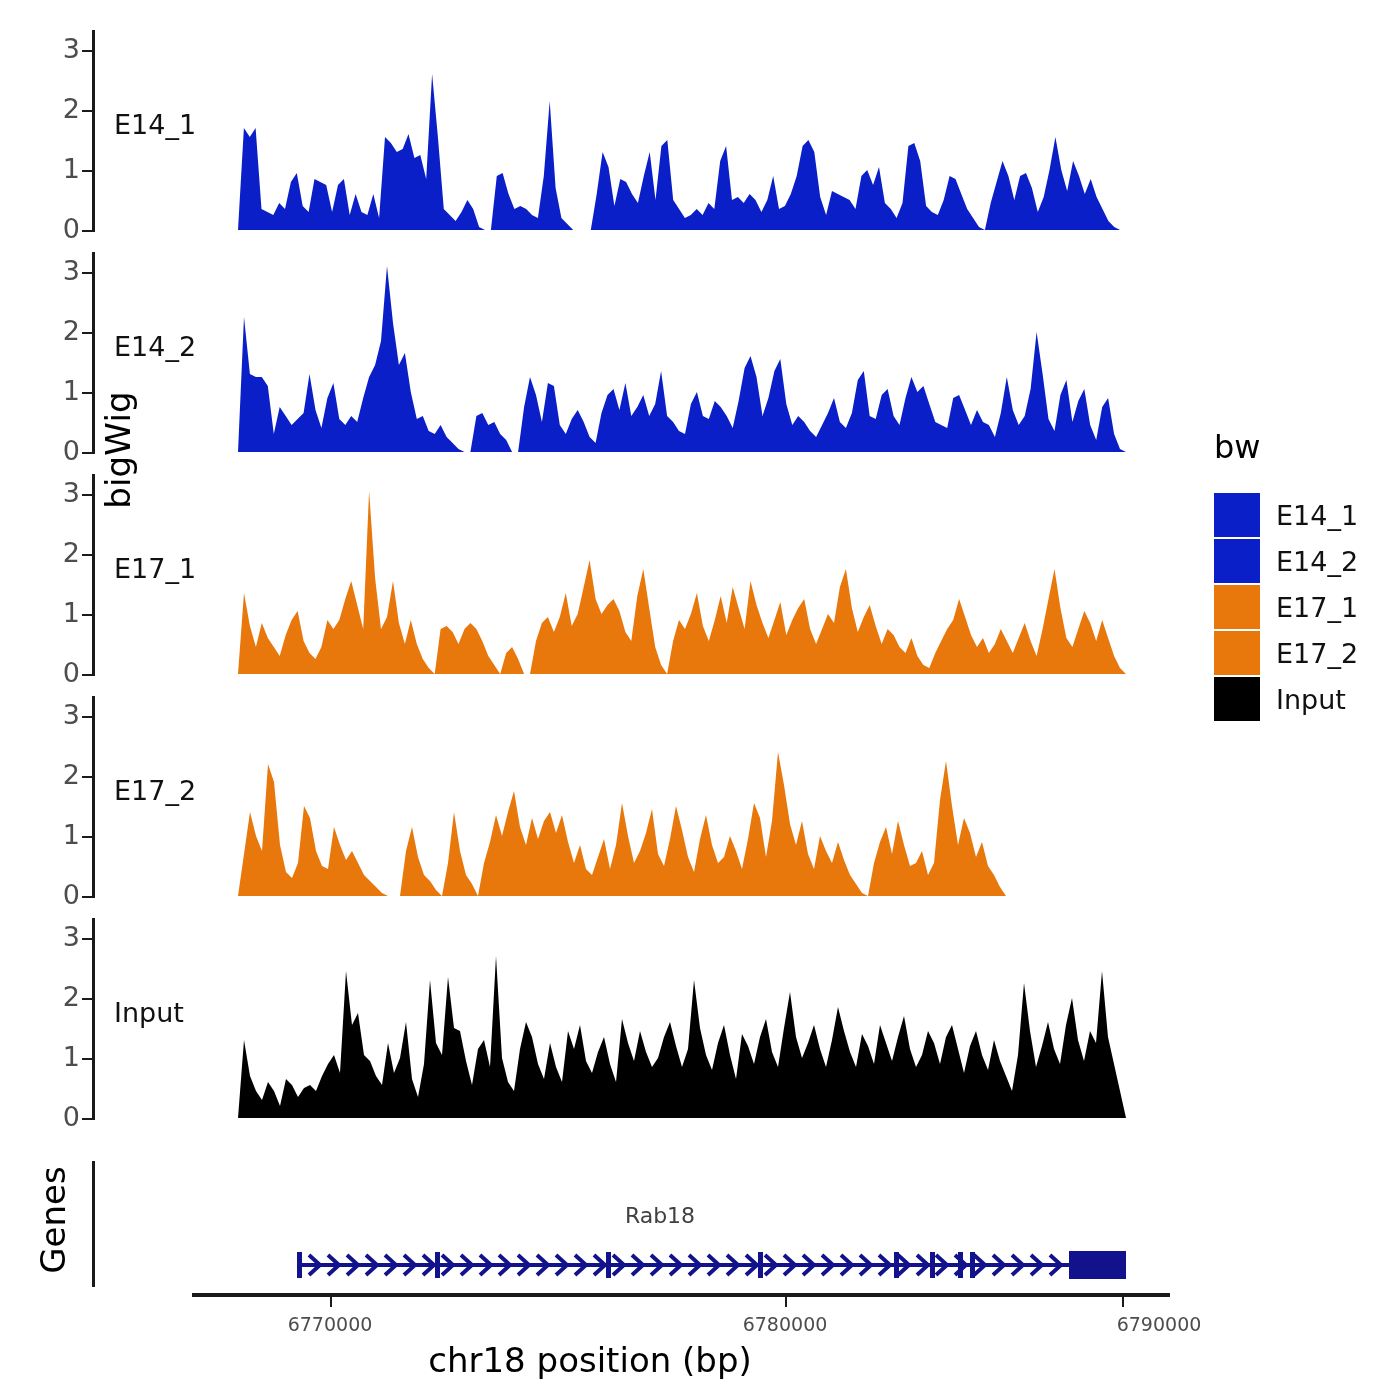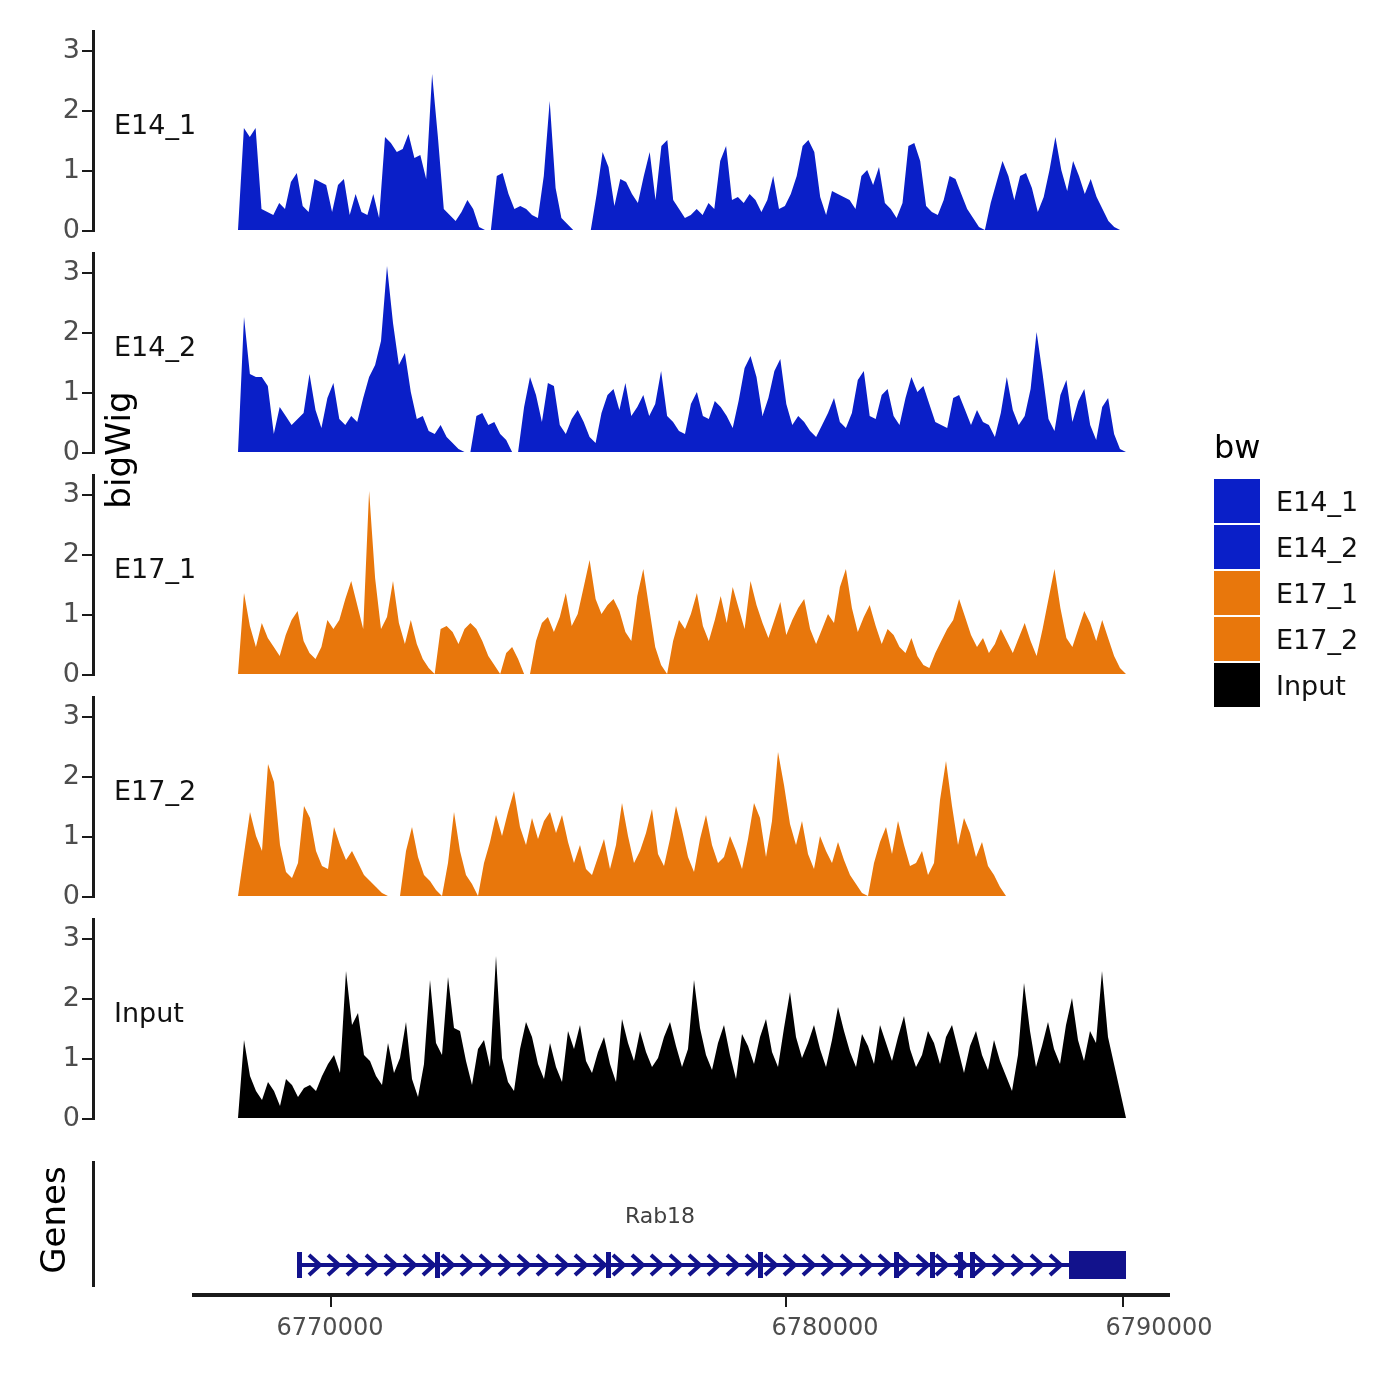--- a/index.html
+++ b/index.html
@@ -27,28 +27,28 @@
   .plotlabel{position:absolute; font-size:27px; color:#111; white-space:nowrap;}
 
   .track-svg{position:absolute; left:0; top:0;}
 
   
   .gene-name{position:absolute; font-size:22px; color:#404040; white-space:nowrap;}
 
   
   .xaxis-line{position:absolute; left:192px; top:1293px; width:978px; height:4px; background:#1a1a1a;}
   .xtick{position:absolute; top:1297px; width:2px; height:10px; background:#1a1a1a;}
-  .xticklab{position:absolute; top:1313px; font-size:24px; color:#4d4d4d;
+  .xticklab{position:absolute; top:1313px; font-size:19px; color:#4d4d4d;
             transform:translateX(-50%); white-space:nowrap;}
   .xtitle{position:absolute; left:0; top:1340px; width:1180px; text-align:center;
           font-size:34px; color:#000;}
 
   
   .legend{position:absolute; left:1214px; top:430px; width:180px;}
-  .legend-title{font-size:32px; color:#000; margin-bottom:14px; line-height:34px;}
+  .legend-title{font-size:32px; color:#000; margin-bottom:28px; line-height:34px;}
   .legend-row{display:flex; align-items:center; height:46px;}
   .legend-key{width:46px; height:44px; flex:0 0 46px;}
   .legend-label{margin-left:16px; font-size:27px; color:#111; white-space:nowrap;}
 </style>
 </head>
 <body>
 
 <div id="root">
 
   <div class="ylab-bigwig">bigWig</div>
@@ -187,24 +187,25 @@
         <rect x="970" y="97" width="5" height="26" fill="#12128c"></rect>
         <rect x="1069" y="96" width="57" height="28" fill="#12128c"></rect>
       </svg>
   </div>
 
   <div class="xaxis-line"></div>
   <div id="xticks">
       <div class="xtick" style="left: 330px;"></div>
       <div class="xticklab" style="left: 330px;">6770000</div>
       <div class="xtick" style="left: 785px;"></div>
-      <div class="xticklab" style="left: 785px; margin-left: 40px;">6780000</div>
+      <div class="xticklab" style="left: 785px;">6780000</div>
       <div class="xtick" style="left: 1122px;"></div>
       <div class="xticklab" style="left: 1122px; margin-left: 37px;">6790000</div>
     </div>
+  <div class="xtitle">chr18 position (bp)</div>
 
   <div class="legend">
     <div class="legend-title">bw</div>
     <div id="legend-items">
         <div class="legend-row">
           <div class="legend-key" style="background: rgb(10, 31, 200);"></div>
           <div class="legend-label">E14_1</div>
         </div>
         <div class="legend-row">
           <div class="legend-key" style="background: rgb(10, 31, 200);"></div>

